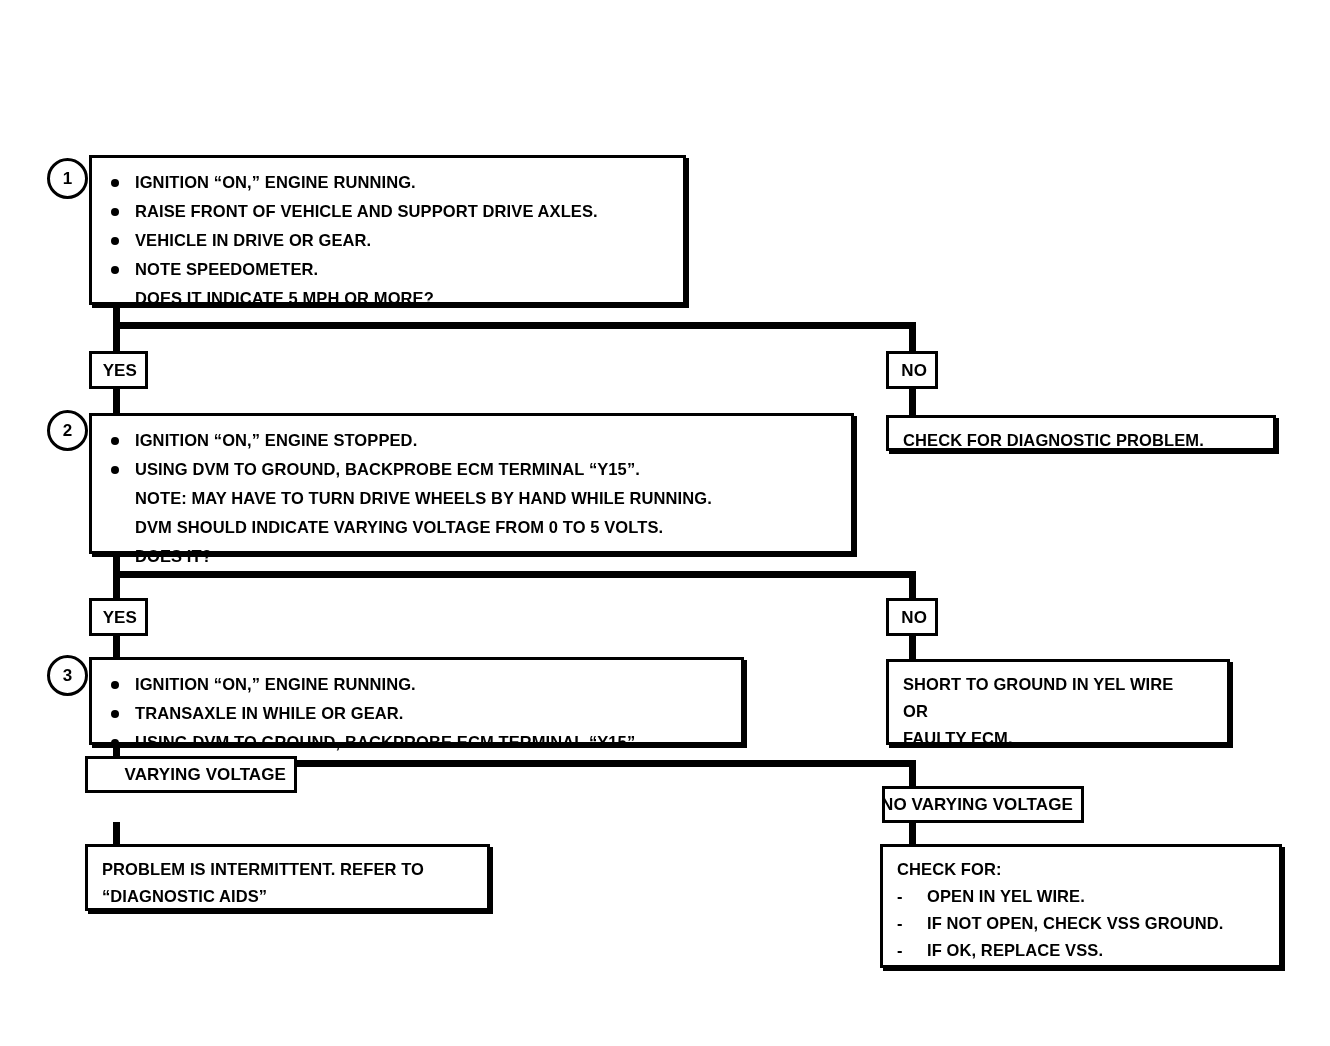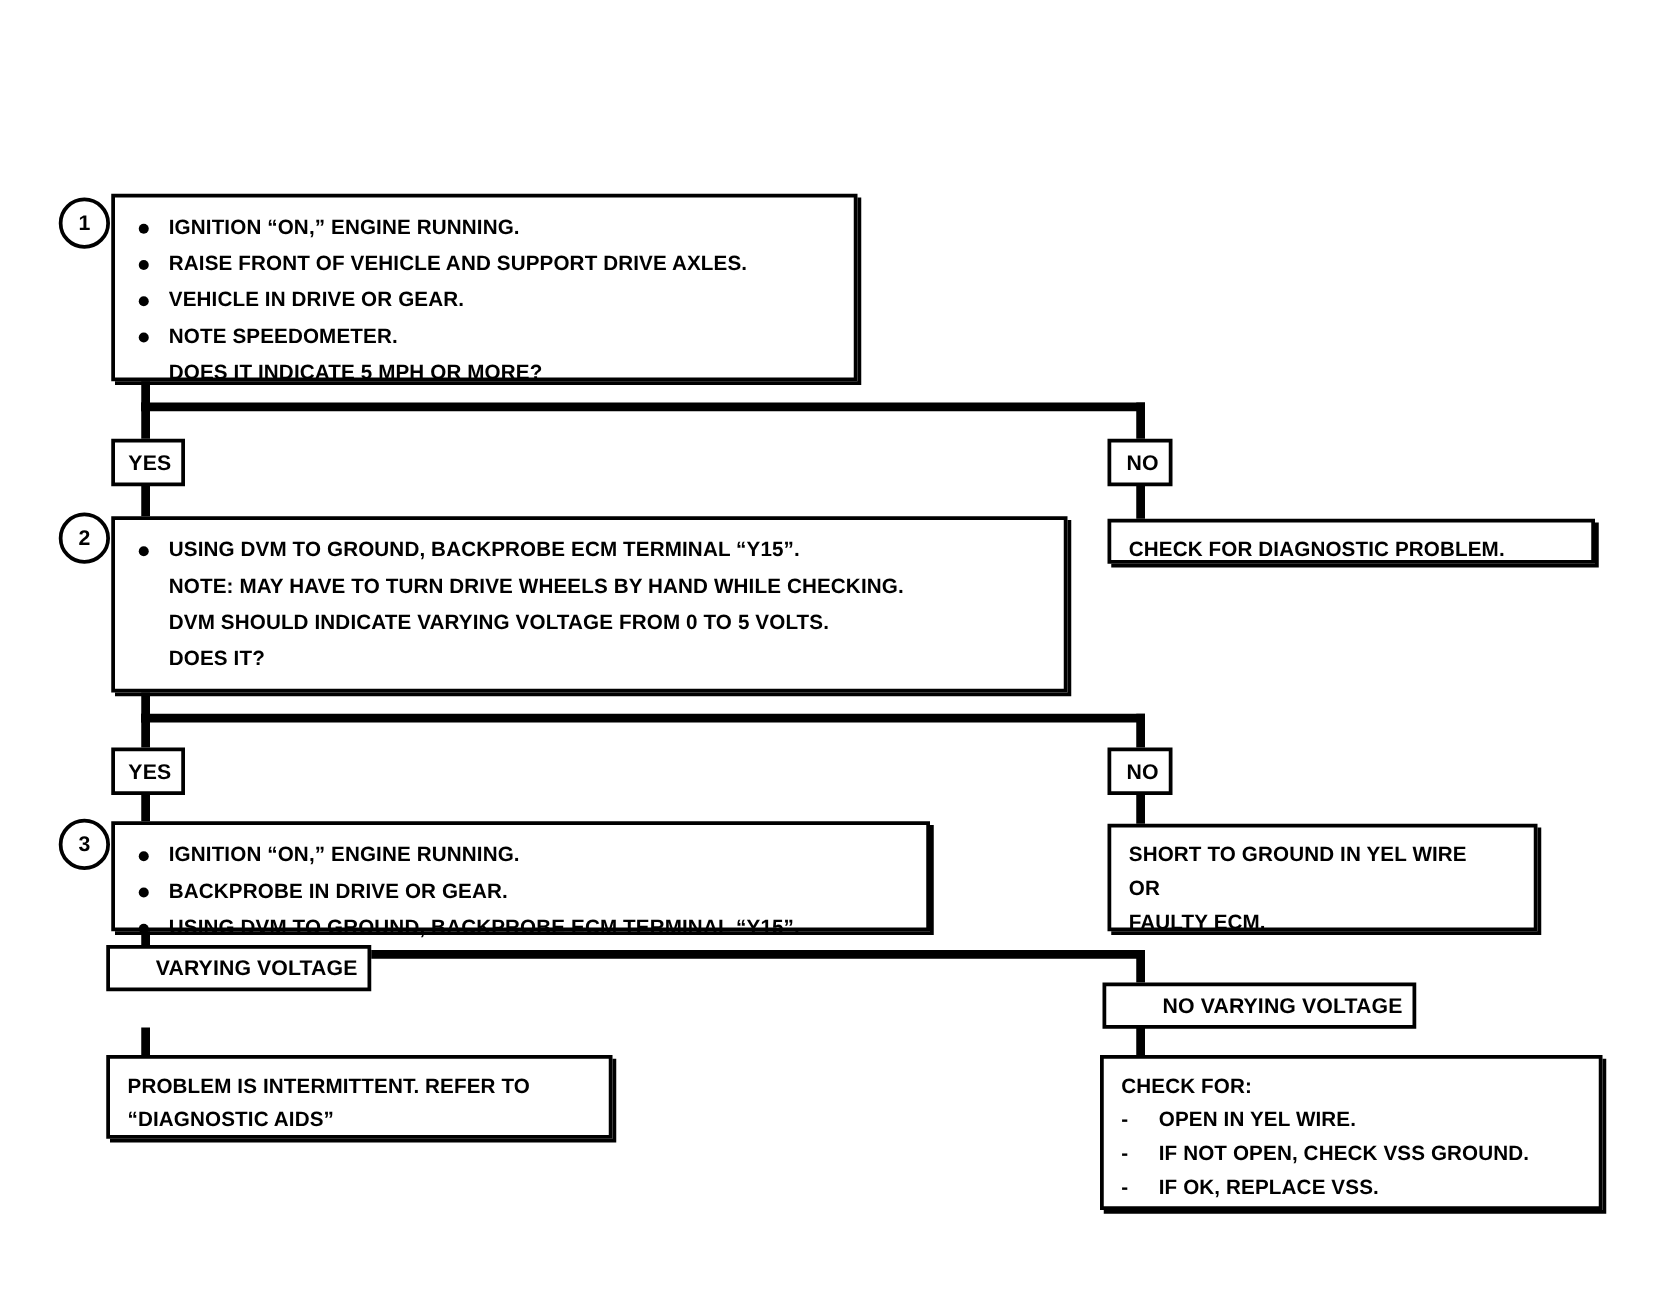--- a/index.html
+++ b/index.html
@@ -171,24 +171,28 @@
   <div class="vline" style="left:909px; top:388px; height:28px;"></div>
 
   <div class="step-circle" style="left:47px; top:410px; width:41px; height:41px;">
     <span>2</span>
   </div>
 
   <div class="box step-box shadow" style="left:89px; top:413px; width:765px; height:141px;">
     <ul>
       <li>
         <span class="bullet"></span>
+        <span>IGNITION “ON,” ENGINE STOPPED.</span>
+      </li>
+      <li>
+        <span class="bullet"></span>
         <span>USING DVM TO GROUND, BACKPROBE ECM TERMINAL “Y15”.</span>
       </li>
       <li class="cont">
-        <span>NOTE:  MAY HAVE TO TURN DRIVE WHEELS BY HAND WHILE CHECKING.</span>
+        <span>NOTE:  MAY HAVE TO TURN DRIVE WHEELS BY HAND WHILE RUNNING.</span>
       </li>
       <li class="cont">
         <span>DVM SHOULD INDICATE VARYING VOLTAGE FROM 0 TO 5 VOLTS.</span>
       </li>
       <li class="cont">
         <span>DOES IT?</span>
       </li>
     </ul>
   </div>
 
@@ -216,21 +220,21 @@
   </div>
 
   <div class="box step-box shadow" style="left:89px; top:657px; width:655px; height:88px;">
     <ul>
       <li>
         <span class="bullet"></span>
         <span>IGNITION “ON,” ENGINE RUNNING.</span>
       </li>
       <li>
         <span class="bullet"></span>
-        <span>BACKPROBE IN DRIVE OR GEAR.</span>
+        <span>TRANSAXLE IN WHILE OR GEAR.</span>
       </li>
       <li>
         <span class="bullet"></span>
         <span>USING DVM TO GROUND, BACKPROBE ECM TERMINAL “Y15”.</span>
       </li>
     </ul>
   </div>
 
   <div class="box result-box shadow" style="left:886px; top:659px; width:344px; height:86px;">
     <div class="line">SHORT TO GROUND IN YEL WIRE</div>
@@ -239,21 +243,21 @@
   </div>
 
   <div class="vline" style="left:113px; top:745px; height:20px;"></div>
   <div class="hline" style="left:113px; top:760px; width:803px;"></div>
   <div class="vline" style="left:113px; top:760px; height:27px;"></div>
   <div class="vline" style="left:909px; top:760px; height:27px;"></div>
 
   <div class="box label-box" style="left:85px; top:756px; width:212px; height:37px;padding-left:28px;">
     <span>VARYING VOLTAGE</span>
   </div>
-  <div class="box label-box" style="left:882px; top:786px; width:251px; height:37px;">
+  <div class="box label-box" style="left:882px; top:786px; width:202px; height:37px;">
     <span>NO VARYING VOLTAGE</span>
   </div>
 
   <div class="vline" style="left:113px; top:822px; height:23px;"></div>
   <div class="vline" style="left:909px; top:822px; height:23px;"></div>
 
   <div class="box result-box shadow" style="left:85px; top:844px; width:405px; height:67px;">
     <div class="line">PROBLEM IS INTERMITTENT.  REFER TO</div>
     <div class="line">“DIAGNOSTIC AIDS”</div>
   </div>

